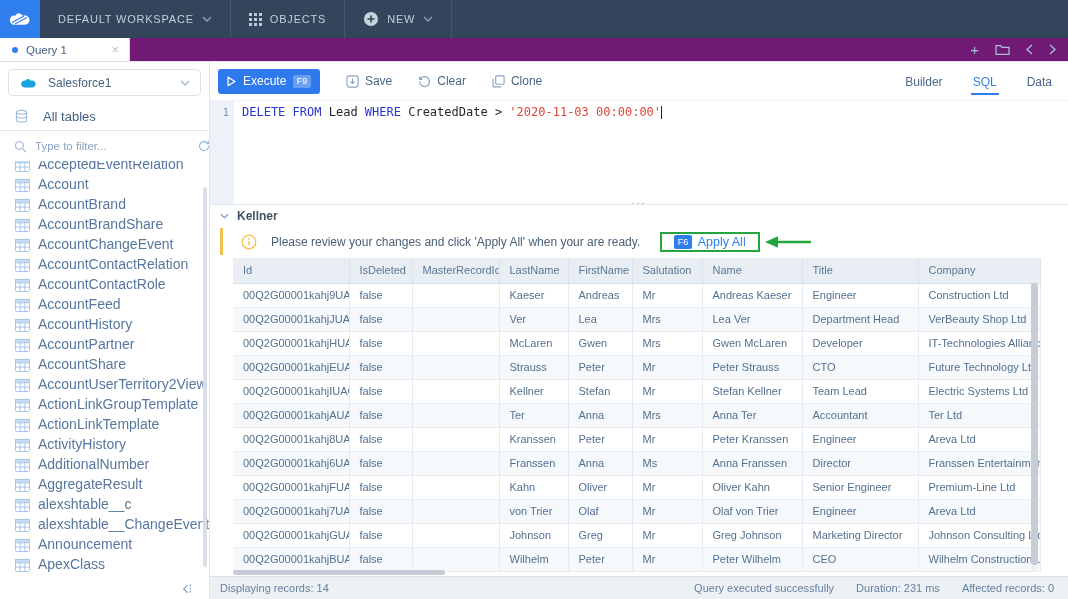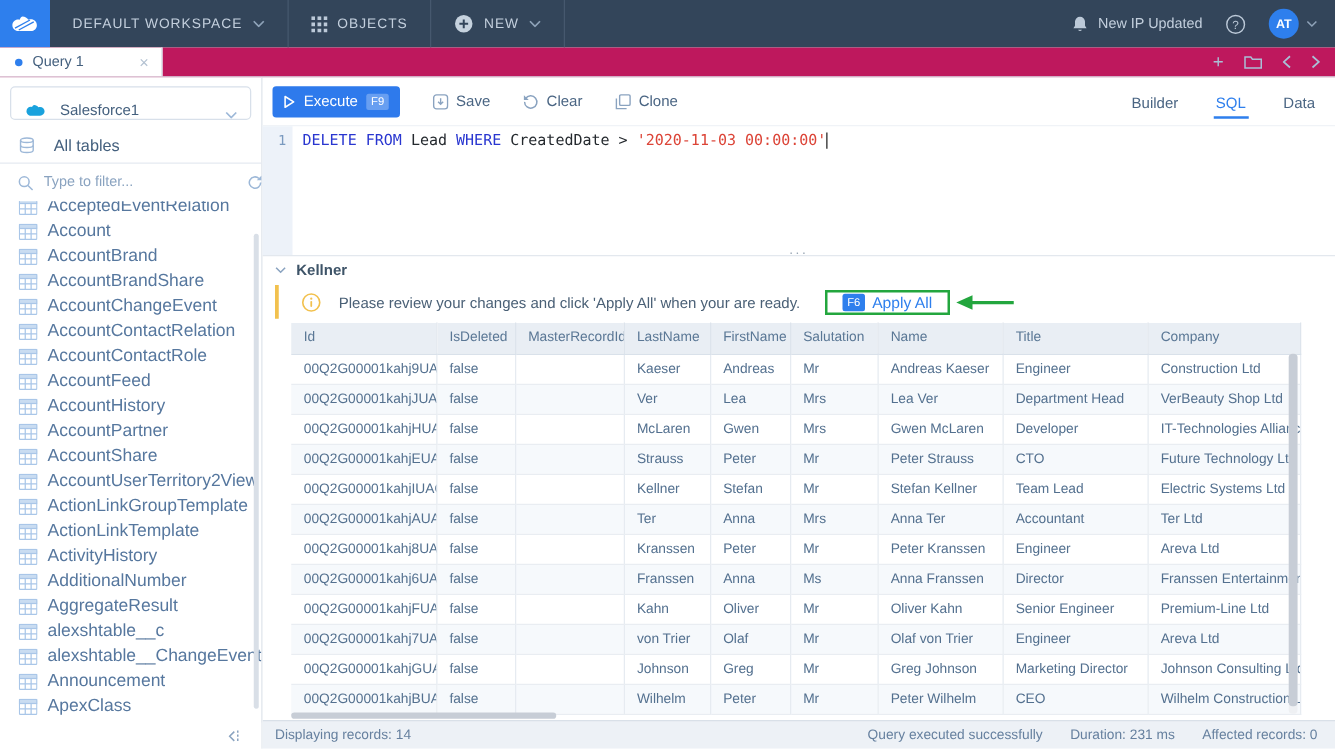--- a/index.html
+++ b/index.html
@@ -13,33 +13,33 @@
   .nav-item { display:flex; align-items:center; gap:8px; padding:0 18px; color:#c3cfdd; font-size:11px; letter-spacing:.8px; cursor:pointer; }
   .nav-sep { width:1px; background:#465option870; }
   .nav-sep { width:1px; background:#46586e; }
   .nav-right { margin-left:auto; display:flex; align-items:center; gap:18px; padding-right:14px; }
   .nav-note { display:flex; align-items:center; gap:7px; color:#c3cfdd; font-size:11.5px; cursor:pointer; }
   .avatar-wrap { display:flex; align-items:center; gap:6px; cursor:pointer; }
   .avatar { width:24px; height:24px; border-radius:50%; background:#2e7fed; color:#fff; font-size:10px; font-weight:bold; display:flex; align-items:center; justify-content:center; }
   .chev { color:#8ea2b8; }
 
   
-  .tabstrip { height:24px; flex:0 0 24px; background:#be185d; border-bottom:1px solid #d9e0e9; display:flex; align-items:stretch; }
+  .tabstrip { height:24px; flex:0 0 24px; background:#701a75; border-bottom:1px solid #d9e0e9; display:flex; align-items:stretch; }
   .qtab { background:#fff; border-right:1px solid #d9e0e9; display:flex; align-items:center; gap:8px; padding:0 10px 0 12px; min-width:130px; font-size:11.5px; color:#44607e; cursor:pointer; }
   .qtab .dot { width:6px; height:6px; border-radius:50%; background:#2e7fed; }
   .qtab .close { margin-left:auto; color:#b4c2d2; font-size:13px; cursor:pointer; }
   .tabstrip-right { margin-left:auto; display:flex; align-items:center; gap:16px; padding-right:12px; color:#a9bfd6; }
   .ts-ic { cursor:pointer; display:flex; align-items:center; font-size:15px; }
 
   
   .body-row { flex:1; display:flex; min-height:0; }
 
   
   .sidebar { width:210px; flex:0 0 210px; border-right:1px solid #dfe5ec; display:flex; flex-direction:column; background:#fff; position:relative; }
-  .conn-select { margin:7px 8px 6px 8px; height:27px; border:1px solid #d8e0ea; border-radius:4px; display:flex; align-items:flex-end; gap:9px; padding:0 10px; cursor:pointer; }
+  .conn-select { margin:7px 8px 6px 8px; height:27px; border:1px solid #d8e0ea; border-radius:4px; display:flex; align-items:center; gap:9px; padding:0 10px; cursor:pointer; }
   .conn-select .label { font-size:12px; color:#44607e; flex:1; }
   .all-tables { height:29px; display:flex; align-items:center; gap:14px; padding-left:14px; border-bottom:1px solid #e5eaf1; }
   .all-tables .label { font-size:13px; color:#44607e; }
   .filter-row { height:30px; display:flex; align-items:center; gap:8px; padding:0 12px 0 14px; }
   .filter-row input { border:none; outline:none; flex:1; font-size:11.5px; color:#44607e; font-family:"Liberation Sans",sans-serif; }
   .filter-row input::placeholder { color:#8aa3c0; }
   .tbl-list { flex:1; overflow:hidden; position:relative; padding-top:0; }
   .tbl-scroll { margin-top:-9px; }
   .tbl-item { height:20px; display:flex; align-items:flex-end; gap:8px; padding-left:15px; font-size:14px; color:#56779e; cursor:pointer; white-space:nowrap; }
   .sb-scrollbar { position:absolute; right:2px; top:26px; width:4px; height:380px; background:#d9dfe7; border-radius:2px; }
@@ -148,45 +148,20 @@
           </svg>
       </span>
       <span>NEW</span>
       <span class="chev">
           <svg width="10" height="6" viewBox="0 0 10 6">
             <path d="M1 1l4 4 4-4" fill="none" stroke="currentColor" stroke-width="1.4"></path>
           </svg>
         </span>
     </div>
     <div class="nav-sep"></div>
-    <div class="nav-right">
-      <div class="nav-note">
-        <span>
-          <svg width="14" height="15" viewBox="0 0 16 17">
-              <path d="M8 1.5a4.6 4.6 0 0 0-4.6 4.6v3.6L2 12h12l-1.4-2.3V6.1A4.6 4.6 0 0 0 8 1.5z" fill="#bcc9d8"></path>
-              <path d="M6.3 13.4a1.8 1.8 0 0 0 3.4 0z" fill="#bcc9d8"></path>
-            </svg>
-        </span>
-        <span>New IP Updated</span>
-      </div>
-      <span>
-        <svg width="17" height="17" viewBox="0 0 18 18">
-            <circle cx="9" cy="9" r="7.5" fill="none" stroke="#bcc9d8" stroke-width="1.2"></circle>
-            <text x="9" y="12.7" font-size="10" text-anchor="middle" fill="#bcc9d8" font-family="Liberation Sans,sans-serif">?</text>
-          </svg>
-      </span>
-      <div class="avatar-wrap">
-        <div class="avatar">AT</div>
-        <span class="chev">
-            <svg width="9" height="6" viewBox="0 0 10 6">
-              <path d="M1 1l4 4 4-4" fill="none" stroke="currentColor" stroke-width="1.4"></path>
-            </svg>
-          </span>
-      </div>
-    </div>
   </div>
 
   <div class="tabstrip">
     <div class="qtab">
       <span class="dot"></span>
       <span>Query 1</span>
       <span class="close">×</span>
     </div>
     <div class="tabstrip-right">
       <span class="ts-ic">+</span>

